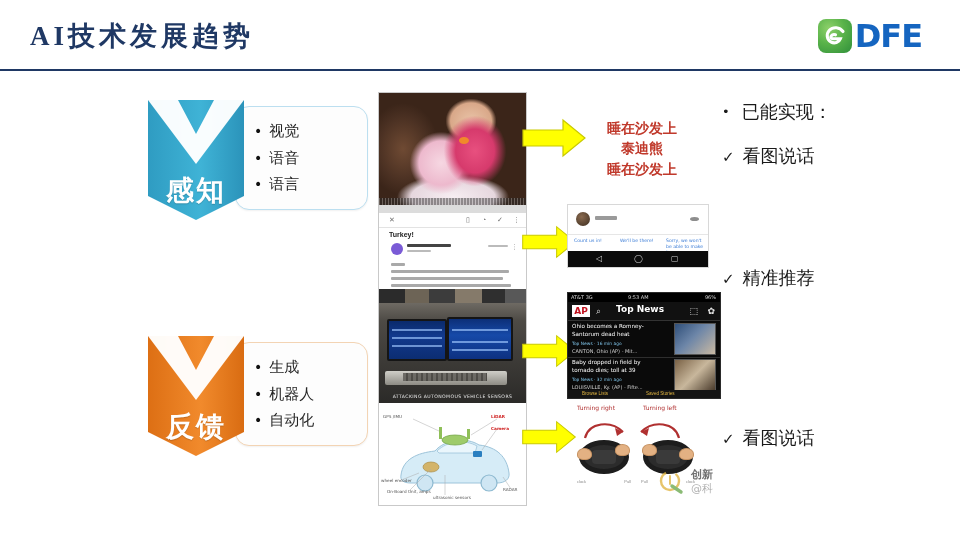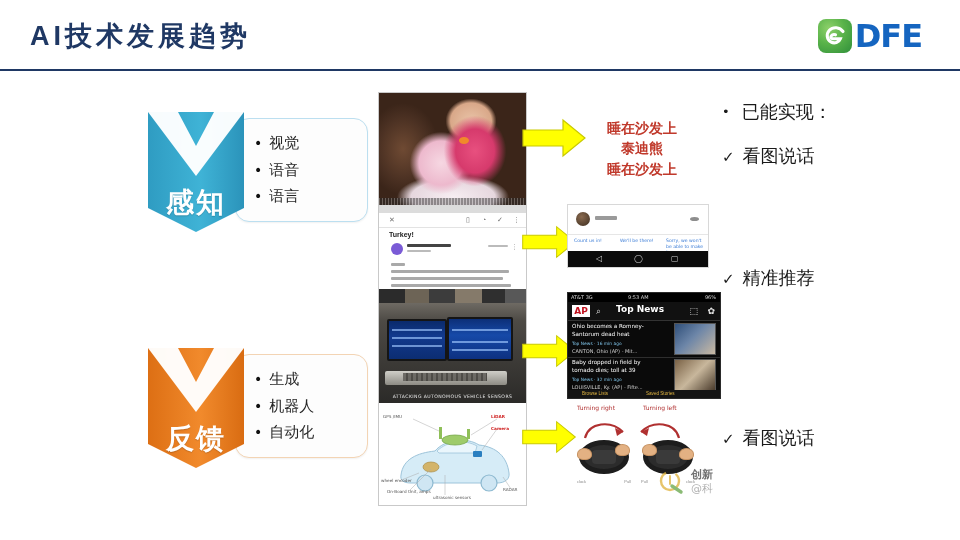--- a/index.html
+++ b/index.html
@@ -9,36 +9,36 @@
     font-family:"Liberation Sans","DejaVu Sans",sans-serif;
     -webkit-font-smoothing:antialiased;
   }
   .slide{position:relative;width:960px;height:540px;background:#fff;}
 
   
   .header{position:absolute;left:0;top:0;width:960px;height:71px;}
   .slide-title{
     position:absolute;left:30px;top:18px;
     font-size:27px;letter-spacing:4px;color:#1f3864;font-weight:700;
-    font-family:Liberation Sans, sans-serif;
+    font-family:Liberation Serif, serif;
     white-space:nowrap;
   }
   .title-divider{
     position:absolute;left:0;top:69px;width:960px;height:2px;background:#1f3864;
   }
   .logo{position:absolute;right:38px;top:18px;height:36px;display:flex;align-items:center;gap:3px;}
   .logo-mark{width:34px;height:34px;border-radius:8px;
     background:radial-gradient(circle at 32% 28%, #8ed16a 0%, #5ab34a 45%, #2f8f3a 100%);
     position:relative;overflow:hidden;flex:none;}
   .logo-mark svg{position:absolute;left:0;top:0;}
   .logo-text{font-size:32px;font-weight:700;color:#1565c0;letter-spacing:-1px;
     font-family:"DejaVu Sans","Liberation Sans",sans-serif;line-height:1;}
 
   
-  .flow{position:absolute;left:148px;top:112px;width:220px;height:370px;text-decoration:underline;}
+  .flow{position:absolute;left:148px;top:100px;width:220px;height:370px;text-decoration:underline;}
   .flow-row{position:absolute;left:0;width:220px;height:120px;}
   .flow-row.r0{top:0;}
   .flow-row.r1{top:118px;}
   .flow-row.r2{top:236px;}
 
   .chev{position:absolute;left:0;top:0;width:96px;height:120px;}
   .chev svg{display:block;}
   .chev-label{
     position:absolute;left:0;bottom:10px;width:96px;text-align:center;
     font-size:28px;font-weight:700;color:#ffffff;letter-spacing:2px;

